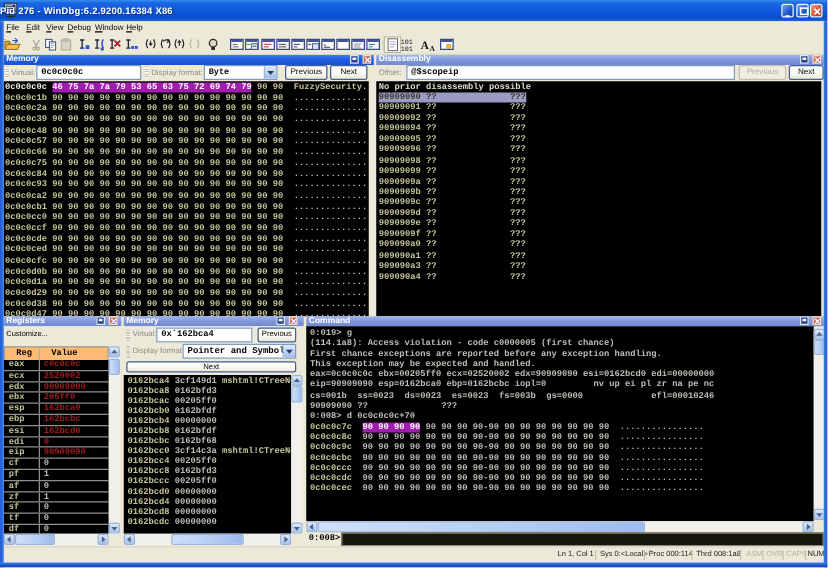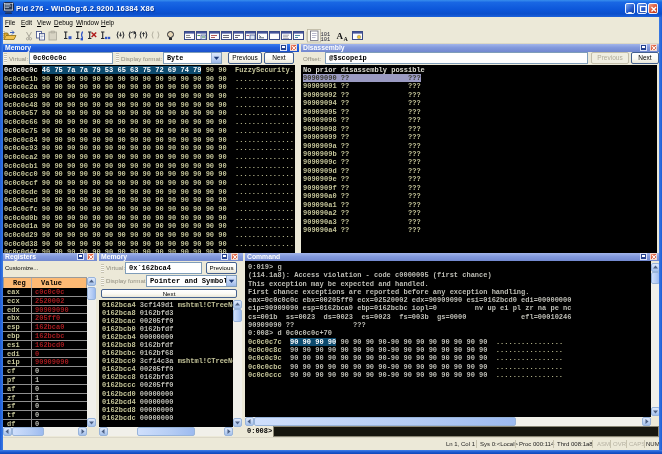--- a/index.html
+++ b/index.html
@@ -1,21 +1,21 @@
 <!DOCTYPE html>
 <html><head><meta charset="utf-8"><style>
 *{margin:0;padding:0;box-sizing:border-box}
 html,body{width:662px;height:454px;overflow:hidden}
 body{position:relative;background:#ece9d8;font-family:"Liberation Sans",sans-serif}
 .abs{position:absolute}
 #frameL{left:0;top:17px;width:3px;height:437px;background:linear-gradient(90deg,#1e5cd6,#3a7be4)}
 #frameR{left:659px;top:17px;width:3px;height:437px;background:linear-gradient(90deg,#3a7be4,#1e5cd6)}
 #frameB{left:0;top:450px;width:662px;height:4px;background:linear-gradient(180deg,#4080e8,#1a55cc 60%,#0f47b8)}
 #title{left:0;top:0;width:662px;height:17px;background:linear-gradient(180deg,#388eed 0%,#1967e4 14%,#0d57da 55%,#0b4ecb 82%,#1d62da 100%);color:#fff;font-weight:bold;font-size:7.5px;line-height:17px}
-#title .txt{position:absolute;left:16px;top:0;text-shadow:1px 1px 1px #0a3590;letter-spacing:0.2px}
+#title .txt{position:absolute;left:0;top:0;text-shadow:1px 1px 1px #0a3590;letter-spacing:0.2px}
 #titleicon{position:absolute;left:3px;top:2px}
 .wbtn{position:absolute;top:3px;width:10px;height:11px;border:1px solid #eef4ff;border-radius:2px}
 #btnmin,#btnmax{background:linear-gradient(135deg,#79a7f2,#2257c9 60%,#16409c)}
 #btnclose{background:linear-gradient(135deg,#f0a088,#dd5435 55%,#b83217)}
 .wbtn svg{position:absolute;left:-1px;top:-1px}
 #menu{left:0;top:17px;width:662px;height:11px;background:#ece9d8;font-size:6.4px;color:#000;line-height:11px}
 #menu span{position:absolute;top:0}
 #toolbar{left:0;top:28px;width:662px;height:16px;background:#ece9d8;border-bottom:1px solid #dcd8c6}
 .ptitle{position:absolute;color:#fff;font-weight:bold;font-size:6.8px;line-height:7.5px;padding-left:2px;overflow:hidden;height:7.5px}
 .ptitle.active{background:linear-gradient(180deg,#3a7df0 0%,#1f5ede 45%,#1b52cc 100%)}
@@ -25,21 +25,21 @@
 .pbtn.icon::after{content:"";position:absolute;left:0.5px;top:0.5px;width:3.5px;height:2.5px;background:#fff}
 .pbtn.close{background:linear-gradient(135deg,#f09a80,#d94f2d 55%,#c03010);border:1px solid #f0d8d0}
 .pbtn.close svg{position:absolute;left:-1px;top:-1px}
 .blackbox{position:absolute;background:#000;overflow:hidden;font-family:"Liberation Mono",monospace;font-weight:bold;font-size:7px}
 .ln{white-space:pre}
 .k{color:#c3c398}
 .g{color:#bdbdb5}
 .w{color:#ececdf}
 .w2{color:#dcdcd2}
 .r{color:#a31a1e}
-.sel{background:#0c4a6e;color:#fff}
+.sel{background:#a21caf;color:#fff}
 .hlspan{background:#9a9ac2;color:#3a3a30}
 .hlspan .k{color:#3a3a30}
 .inp{position:absolute;background:#fff;border:1px solid #7f9db9;font-family:"Liberation Mono",monospace;font-weight:bold;font-size:7px;color:#000;overflow:hidden;white-space:pre}
 .xpbtn{position:absolute;background:linear-gradient(180deg,#ffffff,#fbfaf4 55%,#eae7d8);border:1px solid #44618f;border-radius:2px;font-size:6.5px;color:#000;text-align:center;overflow:hidden}
 .xpbtn.dis{color:#b0ac9a;border:1px solid #c2beab;background:#f0eee1}
 .combo{position:absolute;background:#fff;border:1px solid #7f9db9;font-family:"Liberation Mono",monospace;font-weight:bold;font-size:6.8px;color:#000;overflow:hidden;white-space:pre}
 .comboarr{position:absolute;right:0;top:0;bottom:0;width:10px;background:linear-gradient(180deg,#dce8fc,#bcd0f2 60%,#9cb8e8);border-left:1px solid #9ab3d5}
 .comboarr svg{position:absolute;left:0;top:1px}
 .grip{position:absolute;width:3px;background:repeating-linear-gradient(180deg,#c6c2b0 0,#c6c2b0 1px,#f8f7f2 1px,#f8f7f2 2px)}
 .lbl{position:absolute;color:#8f8c7f;font-size:6.2px;white-space:nowrap}
@@ -245,21 +245,20 @@
     <div class="ln"><span class="k">90909098 ??              ???</span></div>
     <div class="ln"><span class="k">90909099 ??              ???</span></div>
     <div class="ln"><span class="k">9090909a ??              ???</span></div>
     <div class="ln"><span class="k">9090909b ??              ???</span></div>
     <div class="ln"><span class="k">9090909c ??              ???</span></div>
     <div class="ln"><span class="k">9090909d ??              ???</span></div>
     <div class="ln"><span class="k">9090909e ??              ???</span></div>
     <div class="ln"><span class="k">9090909f ??              ???</span></div>
     <div class="ln"><span class="k">909090a0 ??              ???</span></div>
     <div class="ln"><span class="k">909090a1 ??              ???</span></div>
-    <div class="ln"><span class="k">909090a2 ??              ???</span></div>
     <div class="ln"><span class="k">909090a3 ??              ???</span></div>
     <div class="ln"><span class="k">909090a4 ??              ???</span></div>
 </div>
 
 <div class="ptitle inactive" style="left:3px;top:253px;width:94px">Registers</div>
 <div class="pbtn icon" style="left:77px;top:253px"></div>
 <div class="pbtn close" style="left:87px;top:253px">
     <svg width="8" height="8" viewBox="0 0 8 8">
       <path d="M2.2 2.2 l3.6 3.6 M5.8 2.2 l-3.6 3.6" stroke="#fff" stroke-width="1.1"></path>
     </svg>
@@ -385,32 +384,34 @@
 <div class="ptitle inactive" style="left:245px;top:253px;width:414px">Command</div>
 <div class="pbtn icon" style="left:640px;top:253px"></div>
 <div class="pbtn close" style="left:650px;top:253px">
     <svg width="8" height="8" viewBox="0 0 8 8">
       <path d="M2.2 2.2 l3.6 3.6 M5.8 2.2 l-3.6 3.6" stroke="#fff" stroke-width="1.1"></path>
     </svg>
   </div>
 <div class="blackbox" style="left:245px;top:260.5px;width:406px;height:156.5px;line-height:8.3px;padding:2.5px 0 0 3px">
 <div class="ln"><span class="g">0:019&gt; g</span></div>
     <div class="ln"><span class="g">(114.1a8): Access violation - code c0000005 (first chance)</span></div>
+    <div class="ln"><span class="g">First chance exceptions are reported before any exception handling.</span></div>
     <div class="ln"><span class="g">This exception may be expected and handled.</span></div>
-    <div class="ln"><span class="g">First chance exceptions are reported before any exception handling.</span></div>
     <div class="ln"><span class="g">eax=0c0c0c0c ebx=00205ff0 ecx=02520002 edx=90909090 esi=0162bcd0 edi=00000000</span></div>
     <div class="ln"><span class="g">eip=90909090 esp=0162bca0 ebp=0162bcbc iopl=0         nv up ei pl zr na pe nc</span></div>
     <div class="ln"><span class="g">cs=001b  ss=0023  ds=0023  es=0023  fs=003b  gs=0000             efl=00010246</span></div>
     <div class="ln"><span class="g">90909090 ??              ???</span></div>
     <div class="ln"><span class="g">0:008&gt; d 0c0c0c0c+70</span></div>
     <div class="ln"><span class="k">0c0c0c7c</span>  <span class="sel">90 90 90 90</span><span class="g"> 90 90 90 90-90 90 90 90 90 90 90 90</span>  <span class="k">................</span></div>
     <div class="ln"><span class="k">0c0c0c8c</span>  <span class="g">90 90 90 90 90 90 90 90-90 90 90 90 90 90 90 90</span>  <span class="k">................</span></div>
     <div class="ln"><span class="k">0c0c0c9c</span>  <span class="g">90 90 90 90 90 90 90 90-90 90 90 90 90 90 90 90</span>  <span class="k">................</span></div>
     <div class="ln"><span class="k">0c0c0cbc</span>  <span class="g">90 90 90 90 90 90 90 90-90 90 90 90 90 90 90 90</span>  <span class="k">................</span></div>
     <div class="ln"><span class="k">0c0c0ccc</span>  <span class="g">90 90 90 90 90 90 90 90-90 90 90 90 90 90 90 90</span>  <span class="k">................</span></div>
+    <div class="ln"><span class="k">0c0c0cdc</span>  <span class="g">90 90 90 90 90 90 90 90-90 90 90 90 90 90 90 90</span>  <span class="k">................</span></div>
+    <div class="ln"><span class="k">0c0c0cec</span>  <span class="g">90 90 90 90 90 90 90 90-90 90 90 90 90 90 90 90</span>  <span class="k">................</span></div>
 </div>
 <div class="sbtrack" style="left:651px;top:263px;width:9px;height:153px">
     <div class="sbbtn" style="left:0;top:0;width:9px;height:9px">
       <svg width="9" height="9" viewBox="0 0 9 9">
         <path d="M4.5 2.5 L7 5.5 L2 5.5 Z" fill="#4d6185"></path>
       </svg>
     </div>
     <div class="sbbtn" style="left:0;top:144px;width:9px;height:9px">
       <svg width="9" height="9" viewBox="0 0 9 9">
         <path d="M4.5 6.5 L2 3.5 L7 3.5 Z" fill="#4d6185"></path>

